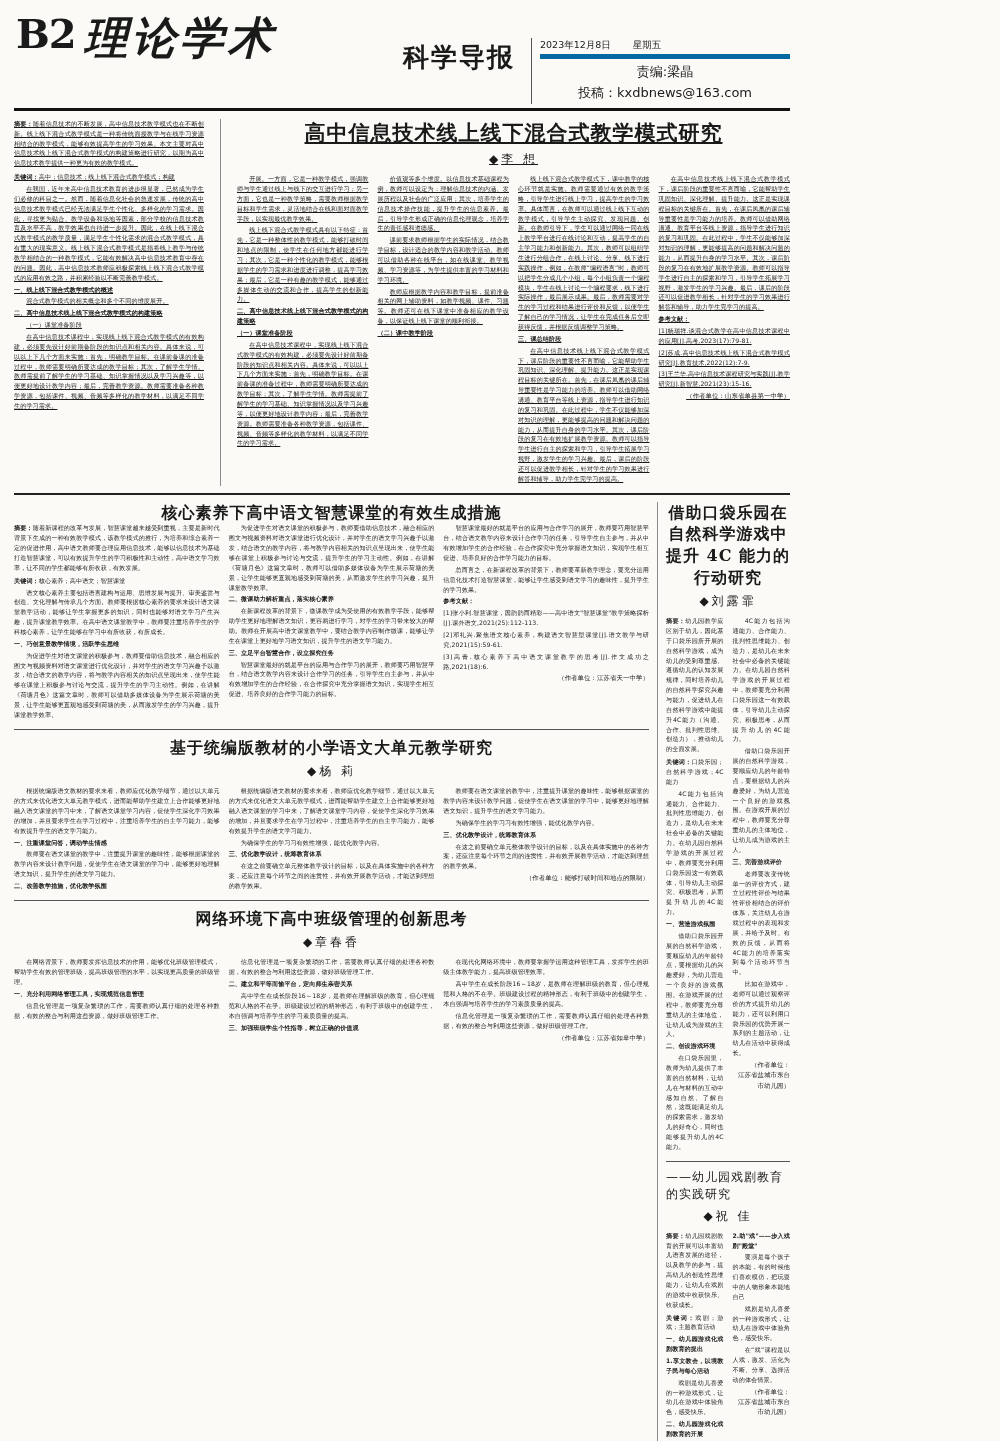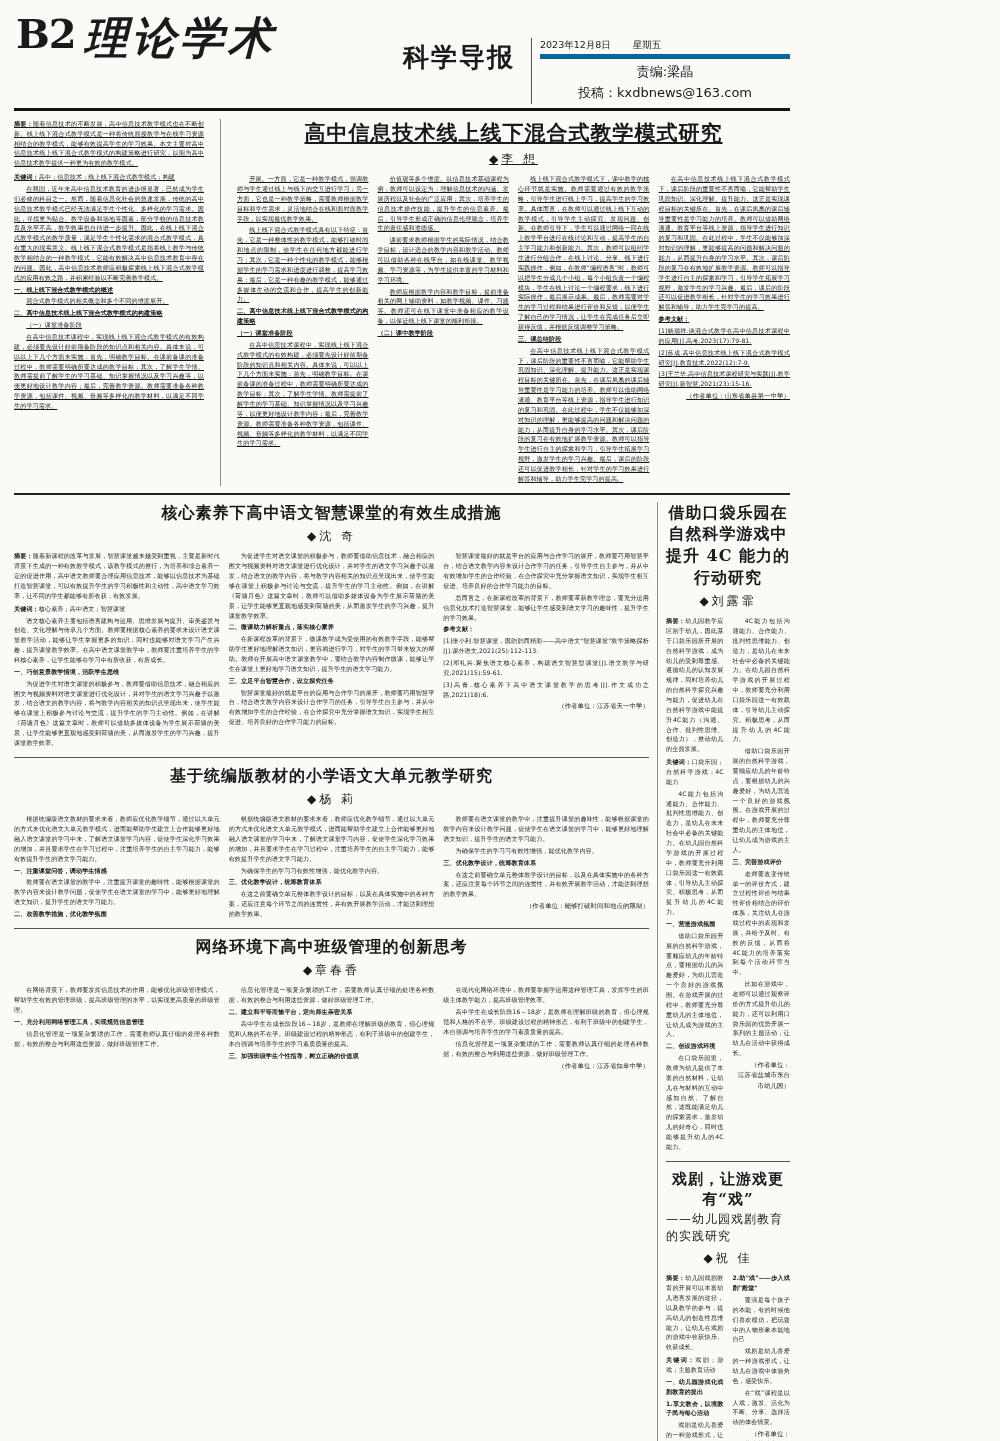--- a/index.html
+++ b/index.html
@@ -180,23 +180,20 @@
   </div>
 
   <div class="divider-h-bold"></div>
 
   <div style="display:flex;">
 
     <div style="flex:0 0 635px;">
 
       <div>
         <div class="art-title t2">核心素养下高中语文智慧课堂的有效生成措施</div>
-        <div class="byline">
-          <span class="dot">◆</span><span>沈 奇</span>
-        </div>
         <div class="cols" style="gap:9px;">
           <div class="col body-text">
             <p class="nohang"><b>摘要：</b><span>随着新课程的改革与发展，智慧课堂越来越受到重视，主要是新时代背景下生成的一种有效教学模式，该教学模式的推行，为培养和综合素养一定的促进作用，高中语文教师要合理应用信息技术，能够以信息技术为基础打造智慧课堂，可以有效提升学生的学习积极性和主动性，高中语文学习效率，让不同的学生都能够有所收获，有效发展。</span></p>
             <p class="nohang" style="margin-top:3px;"><b>关键词：</b><span>核心素养；高中语文；智慧课堂</span></p>
             <p>语文核心素养主要包括语言建构与运用、思维发展与提升、审美鉴赏与创造、文化理解与传承几个方面。教师要根据核心素养的要求来设计语文课堂教学活动，能够让学生掌握更多的知识，同时也能够对语文学习产生兴趣，提升课堂教学效率。在高中语文课堂教学中，教师要注重培养学生的学科核心素养，让学生能够在学习中有所收获，有所成长。</p>
             <p class="nohang"><b>一、巧创意景教学情境，活跃学生思维</b></p>
             <p>为促进学生对语文课堂的积极参与，教师要借助信息技术，融合相应的图文与视频资料对语文课堂进行优化设计，并对学生的语文学习兴趣予以激发，结合语文的教学内容，将与教学内容相关的知识点呈现出来，使学生能够在课堂上积极参与讨论与交流，提升学生的学习主动性。例如，在讲解《荷塘月色》这篇文章时，教师可以借助多媒体设备为学生展示荷塘的美景，让学生能够更直观地感受到荷塘的美，从而激发学生的学习兴趣，提升课堂教学效率。</p>
           </div>
           <div class="col body-text">
             <p>为促进学生对语文课堂的积极参与，教师要借助信息技术，融合相应的图文与视频资料对语文课堂进行优化设计，并对学生的语文学习兴趣予以激发，结合语文的教学内容，将与教学内容相关的知识点呈现出来，使学生能够在课堂上积极参与讨论与交流，提升学生的学习主动性。例如，在讲解《荷塘月色》这篇文章时，教师可以借助多媒体设备为学生展示荷塘的美景，让学生能够更直观地感受到荷塘的美，从而激发学生的学习兴趣，提升课堂教学效率。</p>
@@ -302,21 +299,20 @@
             <p>老师要改变传统单一的评价方式，建立过程性评价与结果性评价相结合的评价体系，关注幼儿在游戏过程中的表现和发展，并给予及时、有效的反馈，从而将4C能力的培养落实到每个活动环节当中。</p>
             <p>比如在游戏中，老师可以通过观察评价的方式提升幼儿的能力，还可以利用口袋乐园的优势开展一系列的主题活动，让幼儿在活动中获得成长。</p>
             <p class="sign">（作者单位：江苏省盐城市东台市幼儿园）</p>
           </div>
         </div>
       </div>
 
       <div class="divider-h"></div>
 
       <div>
-        <div class="art-title t3">戏剧，让游戏更有“戏”</div>
         <div class="subtitle">——幼儿园戏剧教育的实践研究</div>
         <div class="byline">
           <span class="dot">◆</span><span>祝 佳</span>
         </div>
         <div class="cols" style="gap:9px;">
           <div class="col body-text">
             <p class="nohang"><b>摘要：</b><span>幼儿园戏剧教育的开展可以丰富幼儿语言发展的途径，以及教学的参与，提高幼儿的创造性思维能力，让幼儿在戏剧的游戏中收获快乐、收获成长。</span></p>
             <p class="nohang" style="margin-top:3px;"><b>关键词：</b><span>戏剧；游戏；主题教育活动</span></p>
             <p class="nohang"><b>一、幼儿园游戏化戏剧教育的提出</b></p>
             <p class="nohang"><b>1.享文教会，以境教子民与每心活动</b></p>

